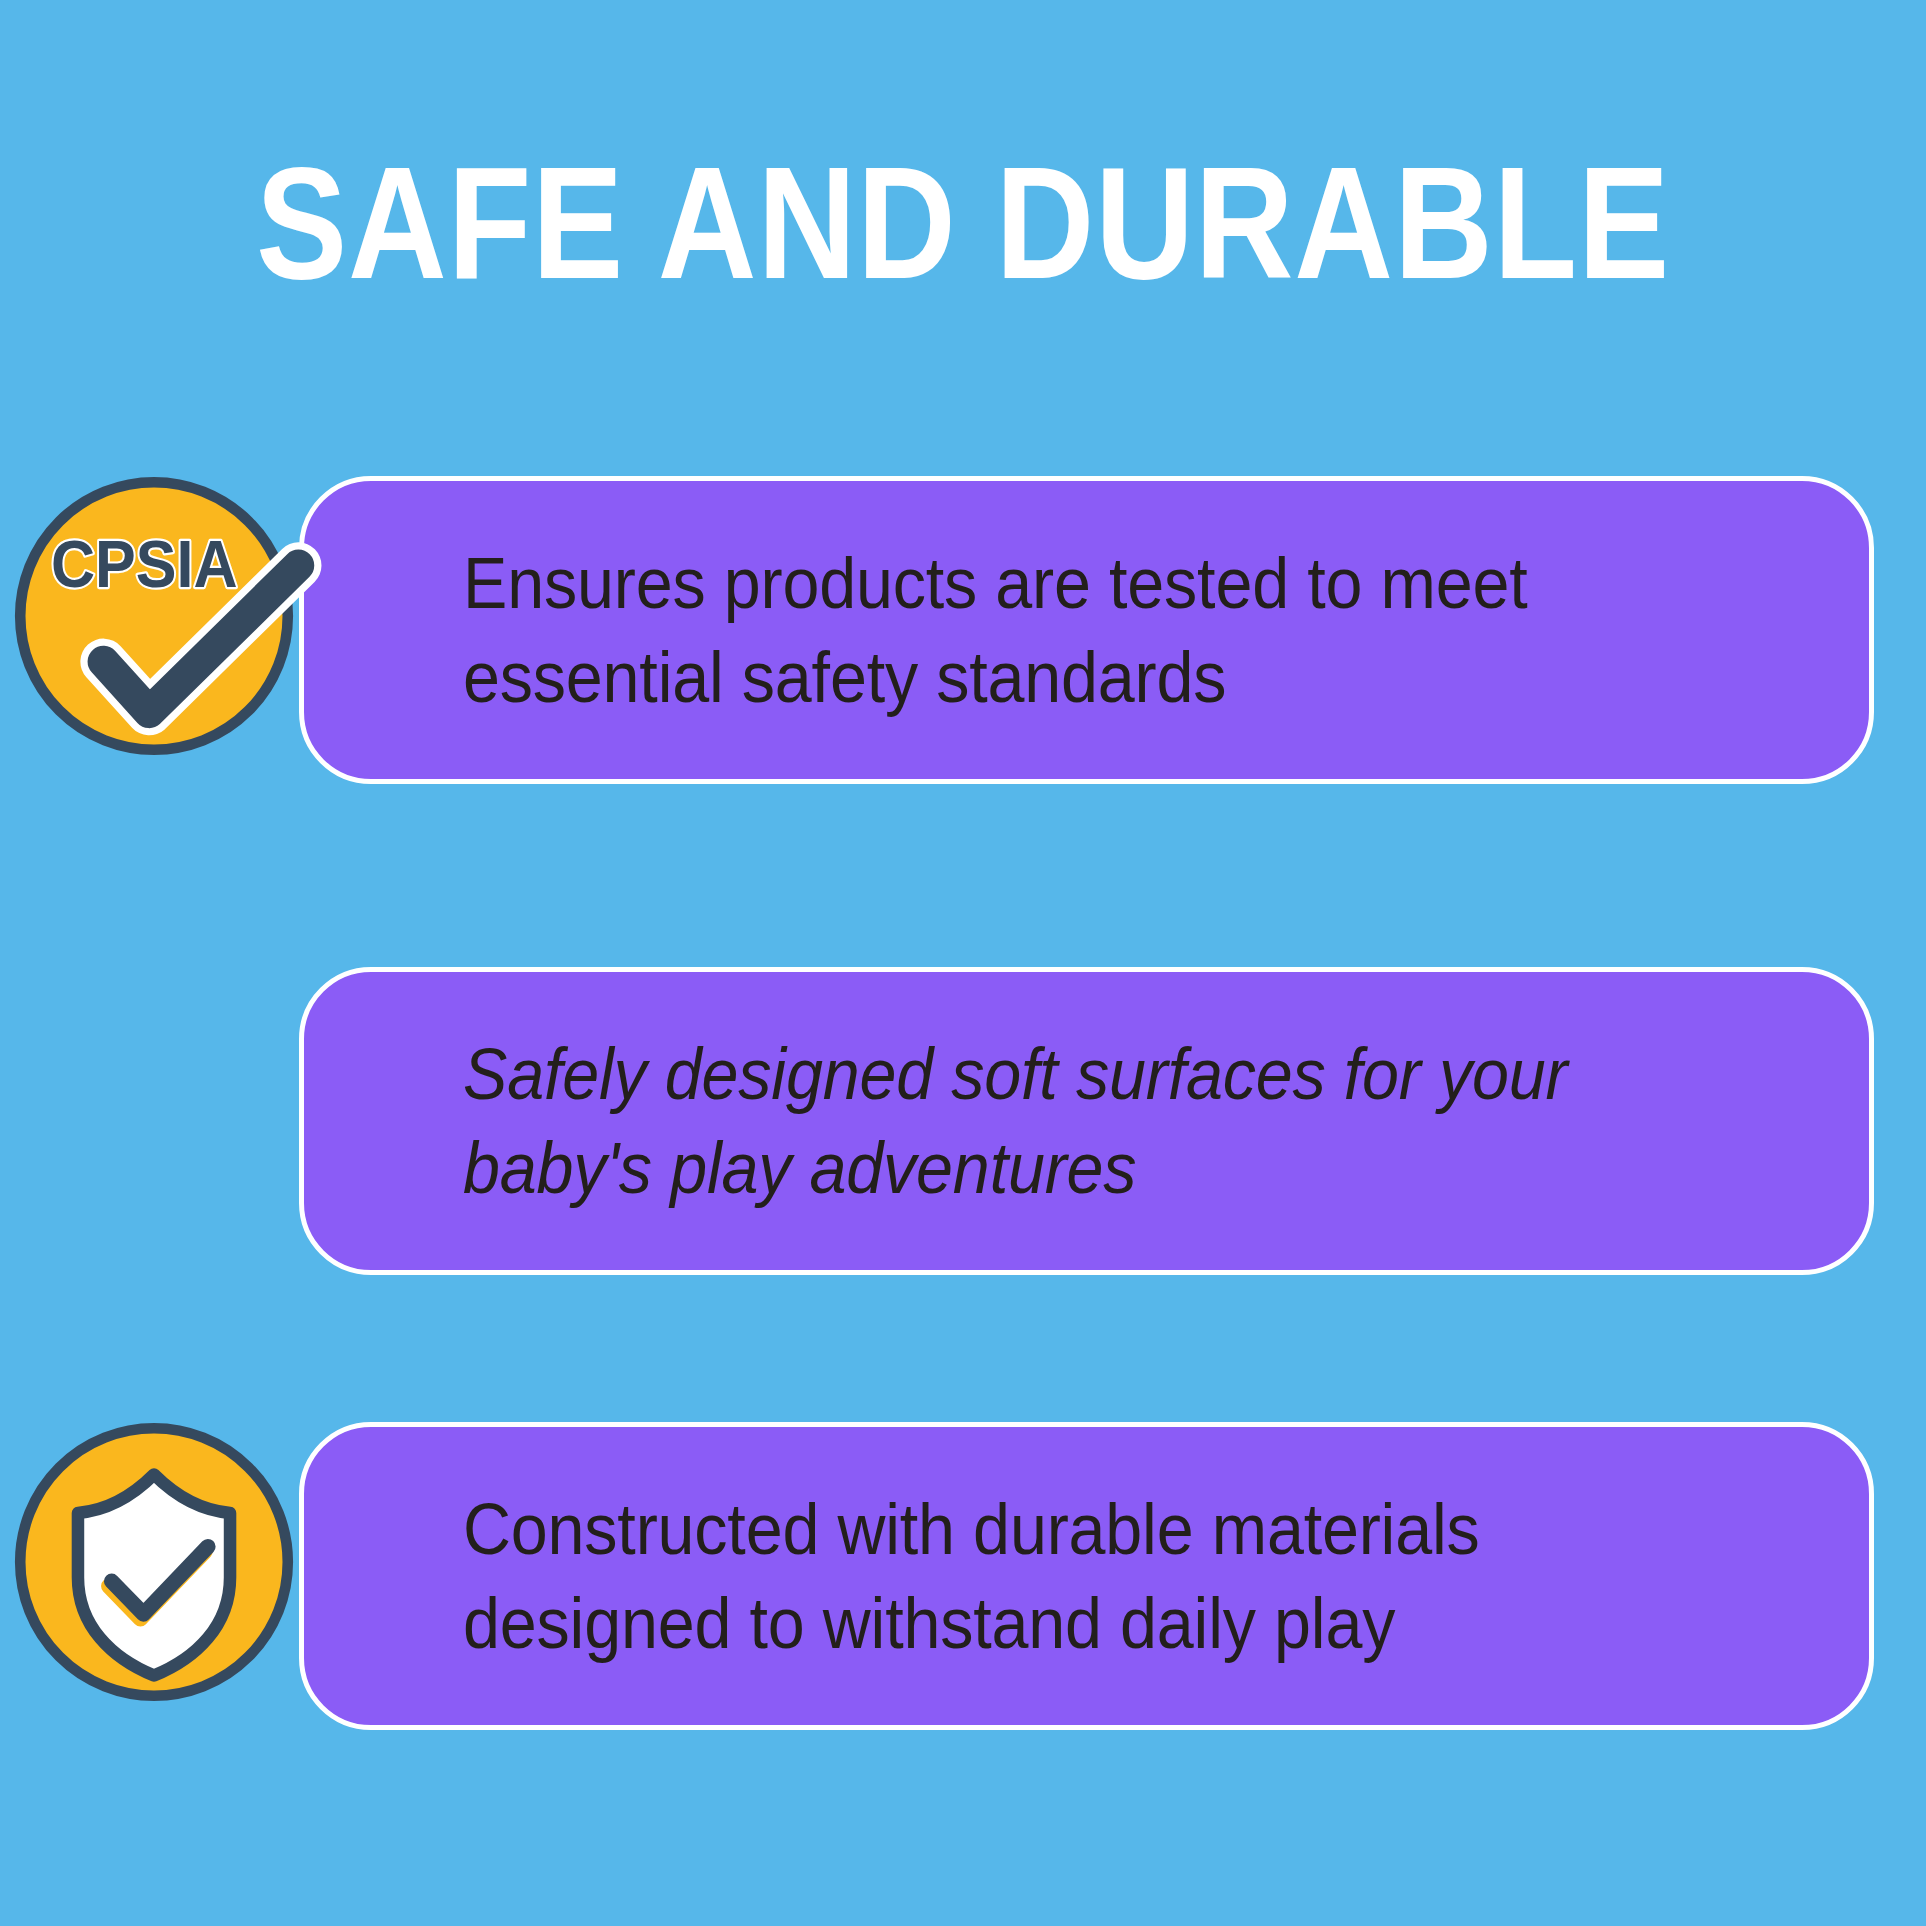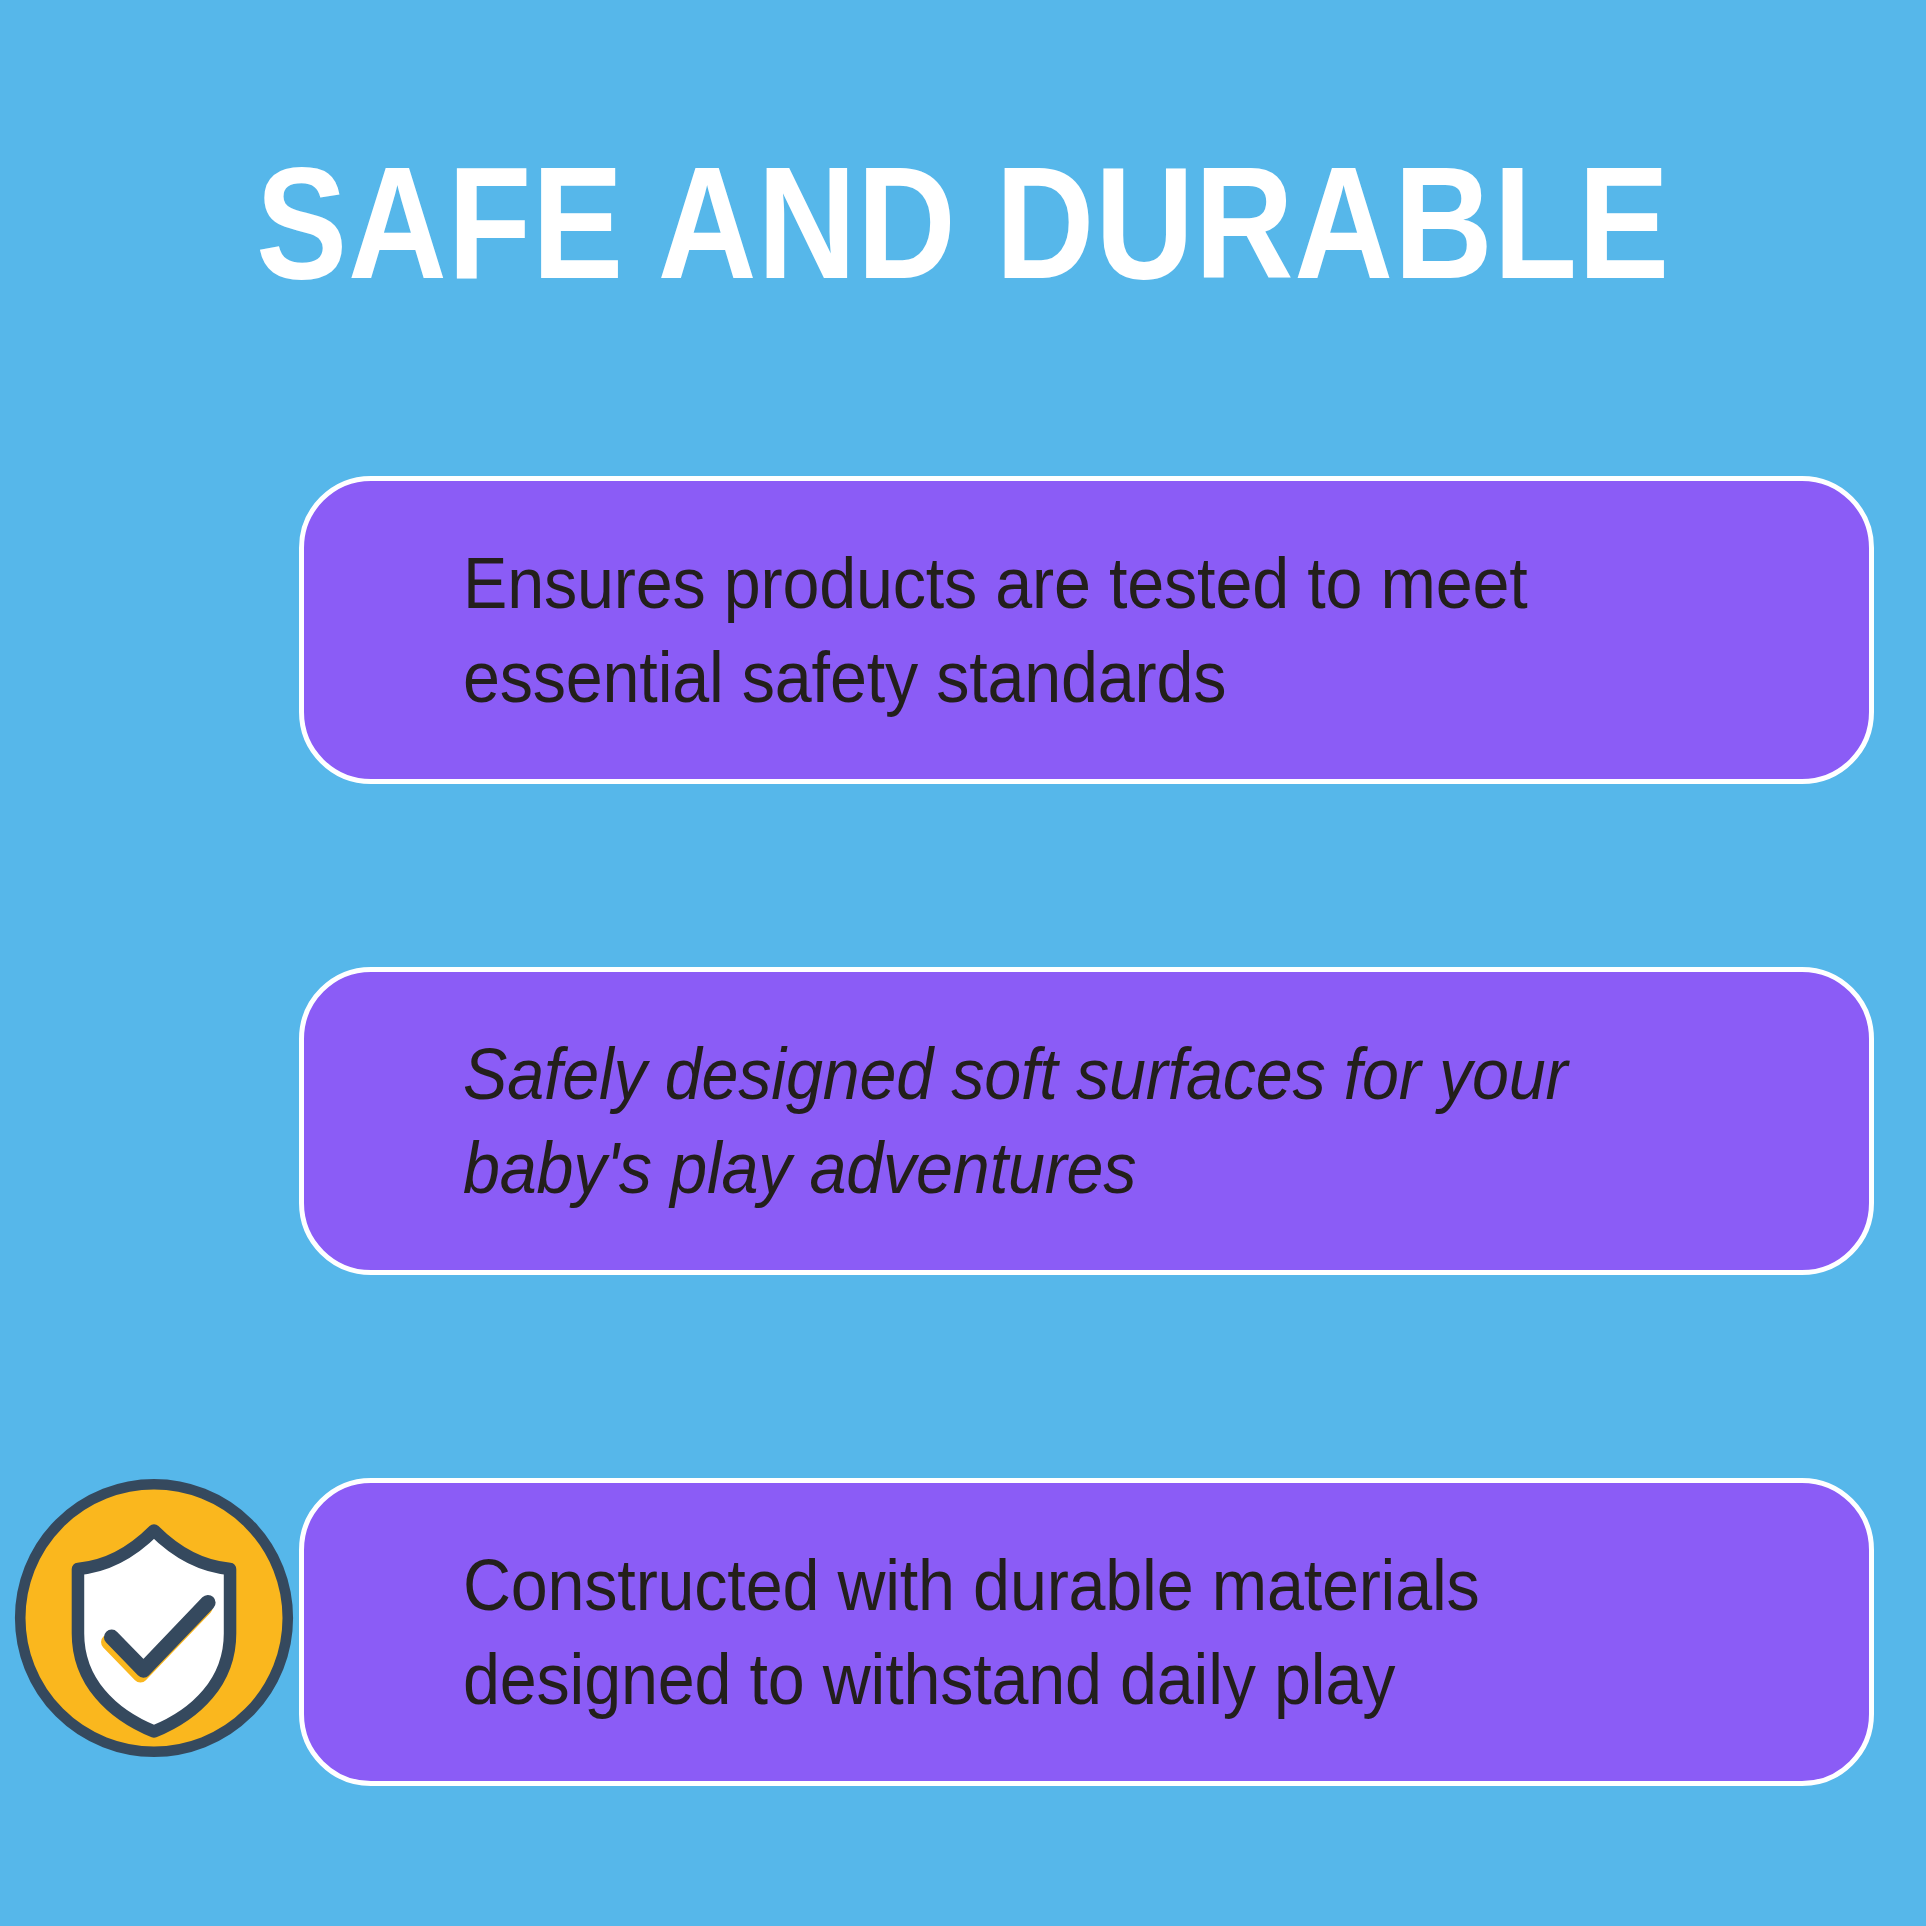--- a/index.html
+++ b/index.html
@@ -38,21 +38,21 @@
 
   
   .row {
     position:absolute;
     left:0;
     width:1926px;
     height:337px;
   }
   .row-1 { top:462px; }
   .row-2 { top:953px; }
-  .row-3 { top:1464px; }
+  .row-3 { top:1408px; }
 
   
   .pill {
     position:absolute;
     left:299px;
     top:14.4px;
     background:#8b5cf6;
     border:5.3px solid #ffffff;
     border-radius:72px;
     display:flex;
@@ -103,20 +103,31 @@
 <div id="page">
 
   <div class="title">SAFE AND DURABLE</div>
 
   <div class="row row-1">
 
     <div class="pill pill-1">
       <div class="pill-text">Ensures products are tested to meet essential safety standards</div>
     </div>
 
+    <div class="badge badge-1">
+      <svg viewBox="0 0 640 640" xmlns="http://www.w3.org/2000/svg">
+
+        <circle cx="320" cy="320" r="278" fill="#fab71e" stroke="#35495e" stroke-width="22"></circle>
+
+        <text class="badge-text-line" x="300" y="260" font-size="138" transform="scale(0.92,1) translate(26,0)">CPSIA</text>
+
+        <path d="M 215 415 L 310 520 L 620 215" fill="none" stroke="#ffffff" stroke-width="96" stroke-linecap="round" stroke-linejoin="round"></path>
+        <path d="M 215 415 L 310 520 L 620 215" fill="none" stroke="#35495e" stroke-width="66" stroke-linecap="round" stroke-linejoin="round"></path>
+      </svg>
+    </div>
   </div>
 
   <div class="row row-2">
 
     <div class="pill pill-2">
       <div class="pill-text">Safely designed soft surfaces for your baby's play adventures</div>
     </div>
 
   </div>
 

